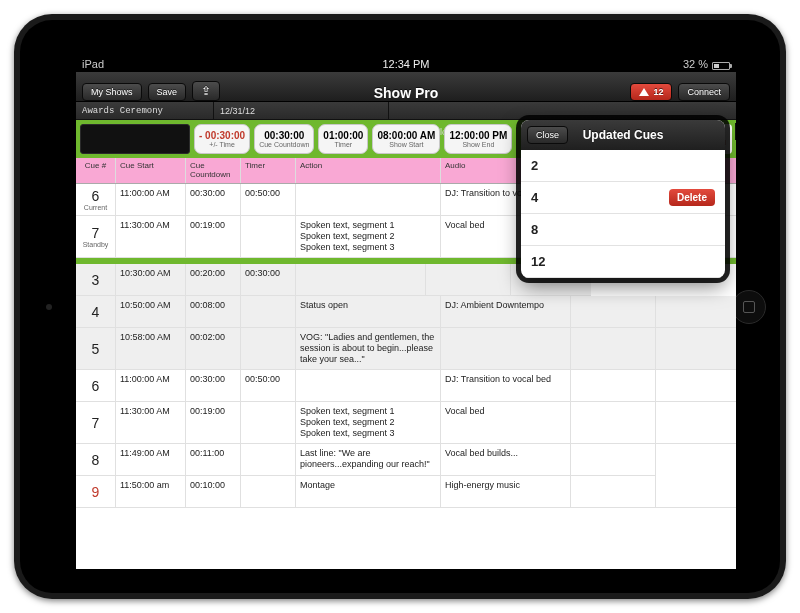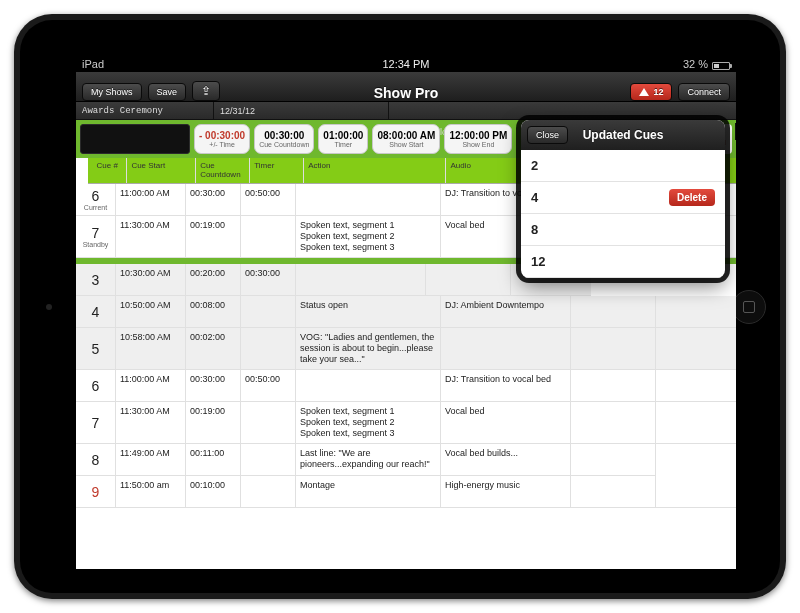--- a/index.html
+++ b/index.html
@@ -206,23 +206,22 @@
 
   
   .grid {
     background: #fff;
     font-size: 9px;
     color: #222;
   }
   .hdr-row {
     display: flex;
     height: 26px;
-    background: #84cc16;
+    background: #f9a8d4;
     border-bottom: 1px solid #aaa;
-    margin-left: 12px;
   }
   .hdr-row > div {
     border-right: 1px solid #ddd;
     padding: 3px 4px;
     font-size: 8px;
     color: #333;
     font-weight: 500;
     display: flex;
     align-items: flex-start;
   }

